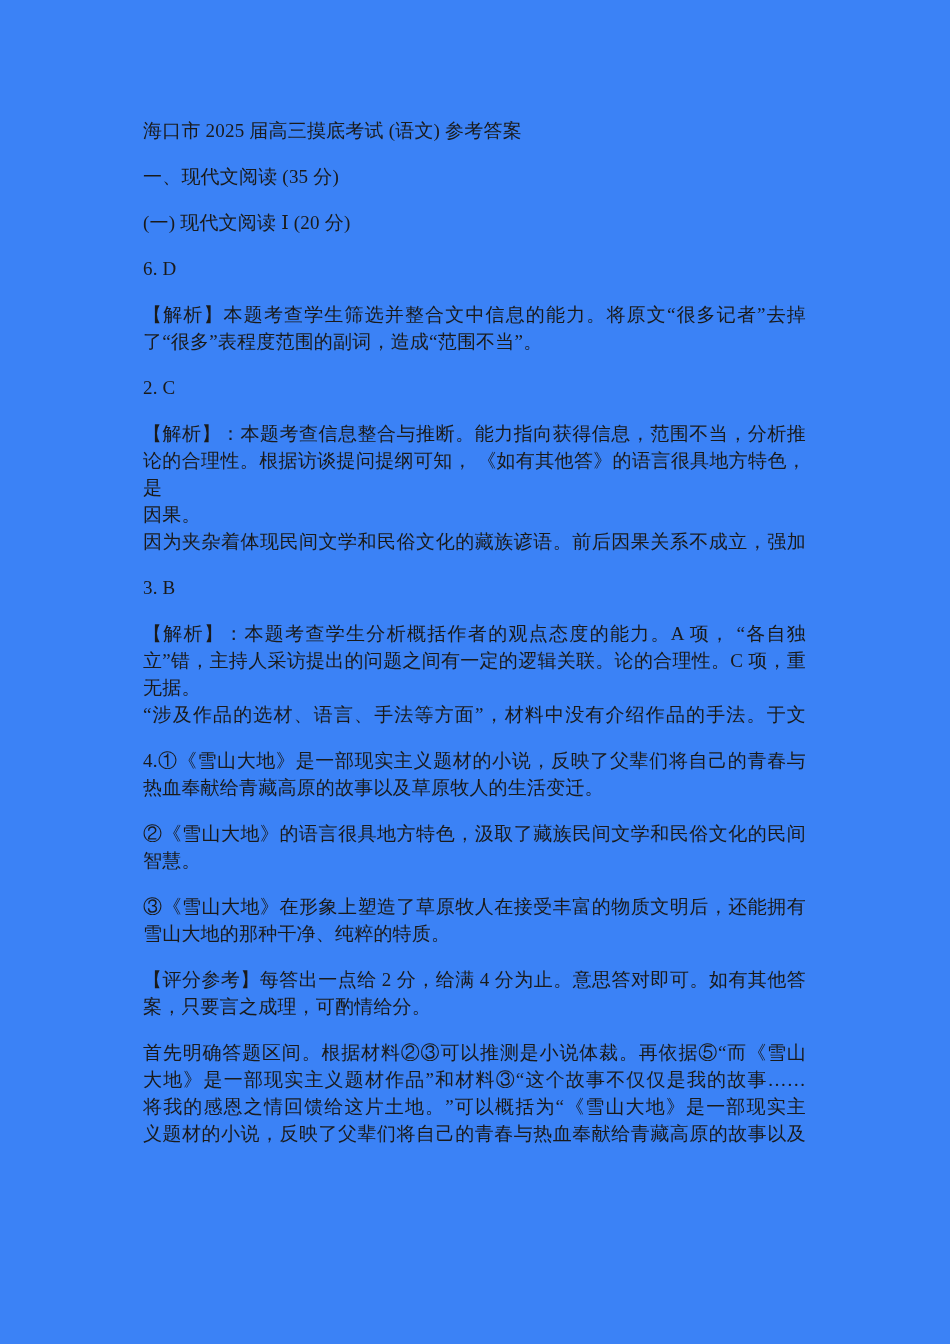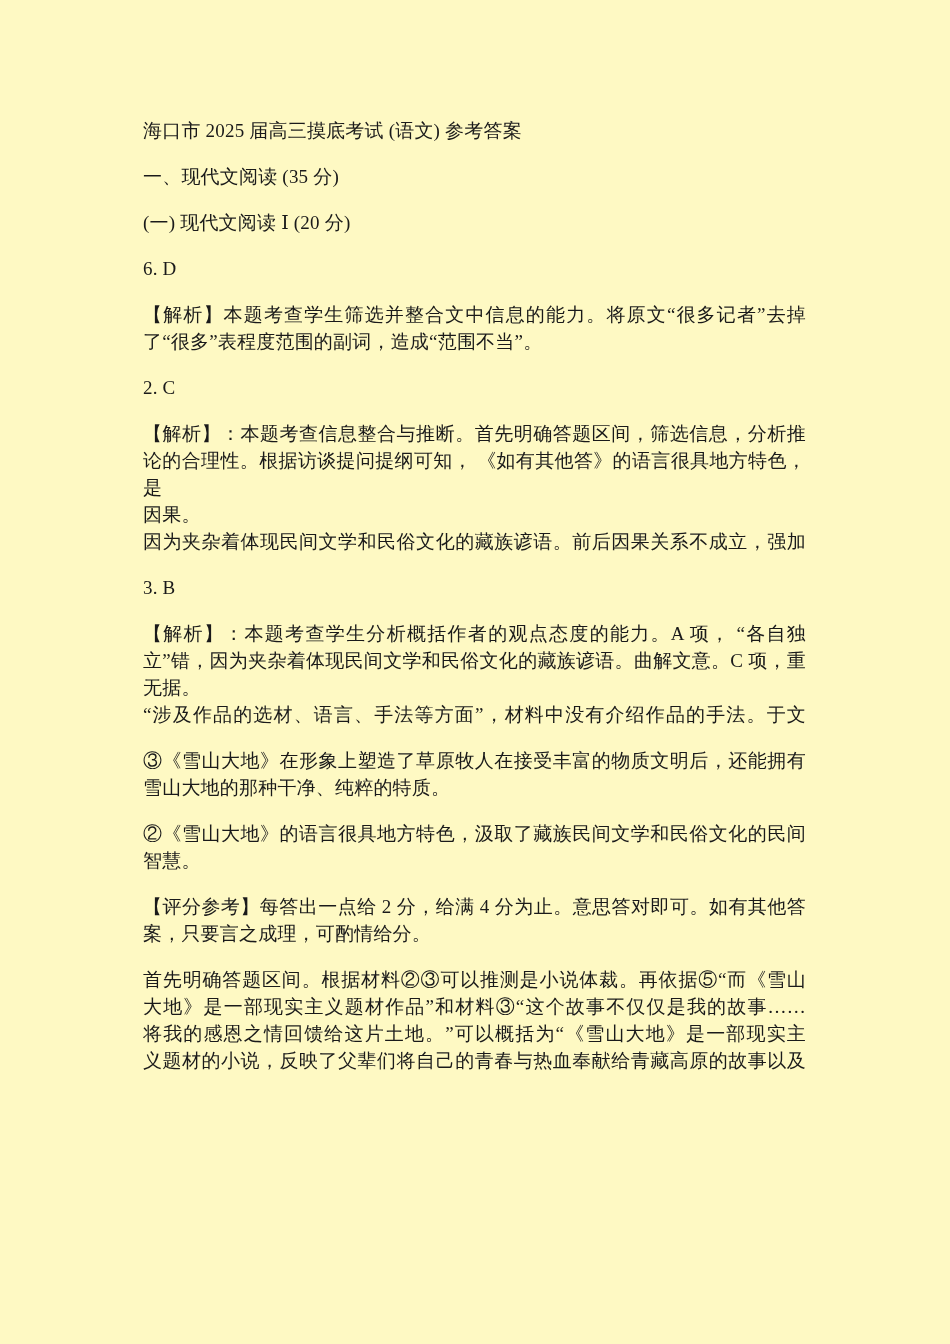--- a/index.html
+++ b/index.html
@@ -11,21 +11,21 @@
     width: 950px;
     height: 1344px;
     overflow: hidden;
     font-family: "Liberation Serif", "DejaVu Serif", serif;
   }
   .page {
     box-sizing: border-box;
     width: 950px;
     height: 1344px;
     padding: 117px 144px 0 143px;
-    background: #fef9c3;
+    background: #3b82f6;
     color: #1a1a1a;
   }
   p.para {
     margin: 0 0 19px 0;
     font-size: 19px;
     line-height: 27px;
     letter-spacing: 0.2px;
   }
   
   .ln {
@@ -61,46 +61,50 @@
   <p class="para">
     <span class="ln" style="display:block">【解析】本题考查学生筛选并整合文中信息的能力。将原文“很多记者”去掉</span>
     <span class="ln last" style="display:block">了“很多”表程度范围的副词，造成“范围不当”。</span>
   </p>
 
   <p class="para">
     <span class="ln last" style="display:block">2. C</span>
   </p>
 
   <p class="para">
-    <span class="ln" style="display:block">【解析】：本题考查信息整合与推断。首先明确答题区间，筛选信息，分析推</span>
+    <span class="ln" style="display:block">【解析】：本题考查信息整合与推断。能力指向获得信息，范围不当，分析推</span>
     <span class="ln" style="display:block">论的合理性。根据访谈提问提纲可知， 《如有其他答》的语言很具地方特色，是</span>
     <span class="ln last" style="display:block">因果。</span>
     <span class="ln" style="display:block">因为夹杂着体现民间文学和民俗文化的藏族谚语。前后因果关系不成立，强加</span>
   </p>
 
   <p class="para">
     <span class="ln last" style="display:block">3. B</span>
   </p>
 
   <p class="para">
     <span class="ln" style="display:block">【解析】：本题考查学生分析概括作者的观点态度的能力。A 项， “各自独</span>
-    <span class="ln" style="display:block">立”错，因为夹杂着体现民间文学和民俗文化的藏族谚语。曲解文意。C 项，重</span>
+    <span class="ln" style="display:block">立”错，主持人采访提出的问题之间有一定的逻辑关联。论的合理性。C 项，重</span>
     <span class="ln last" style="display:block">无据。</span>
     <span class="ln" style="display:block">“涉及作品的选材、语言、手法等方面”，材料中没有介绍作品的手法。于文</span>
   </p>
 
-
   <p class="para">
-    <span class="ln" style="display:block">③《雪山大地》在形象上塑造了草原牧人在接受丰富的物质文明后，还能拥有</span>
-    <span class="ln last" style="display:block">雪山大地的那种干净、纯粹的特质。</span>
+    <span class="ln" style="display:block">4.①《雪山大地》是一部现实主义题材的小说，反映了父辈们将自己的青春与</span>
+    <span class="ln last" style="display:block">热血奉献给青藏高原的故事以及草原牧人的生活变迁。</span>
   </p>
 
   <p class="para">
     <span class="ln" style="display:block">②《雪山大地》的语言很具地方特色，汲取了藏族民间文学和民俗文化的民间</span>
     <span class="ln last" style="display:block">智慧。</span>
+  </p>
+
+  <p class="para">
+    <span class="ln" style="display:block">③《雪山大地》在形象上塑造了草原牧人在接受丰富的物质文明后，还能拥有</span>
+    <span class="ln last" style="display:block">雪山大地的那种干净、纯粹的特质。</span>
   </p>
 
   <p class="para">
     <span class="ln" style="display:block">【评分参考】每答出一点给 2 分，给满 4 分为止。意思答对即可。如有其他答</span>
     <span class="ln last" style="display:block">案，只要言之成理，可酌情给分。</span>
   </p>
 
 
   <p class="para">
     <span class="ln" style="display:block">首先明确答题区间。根据材料②③可以推测是小说体裁。再依据⑤“而《雪山</span>

